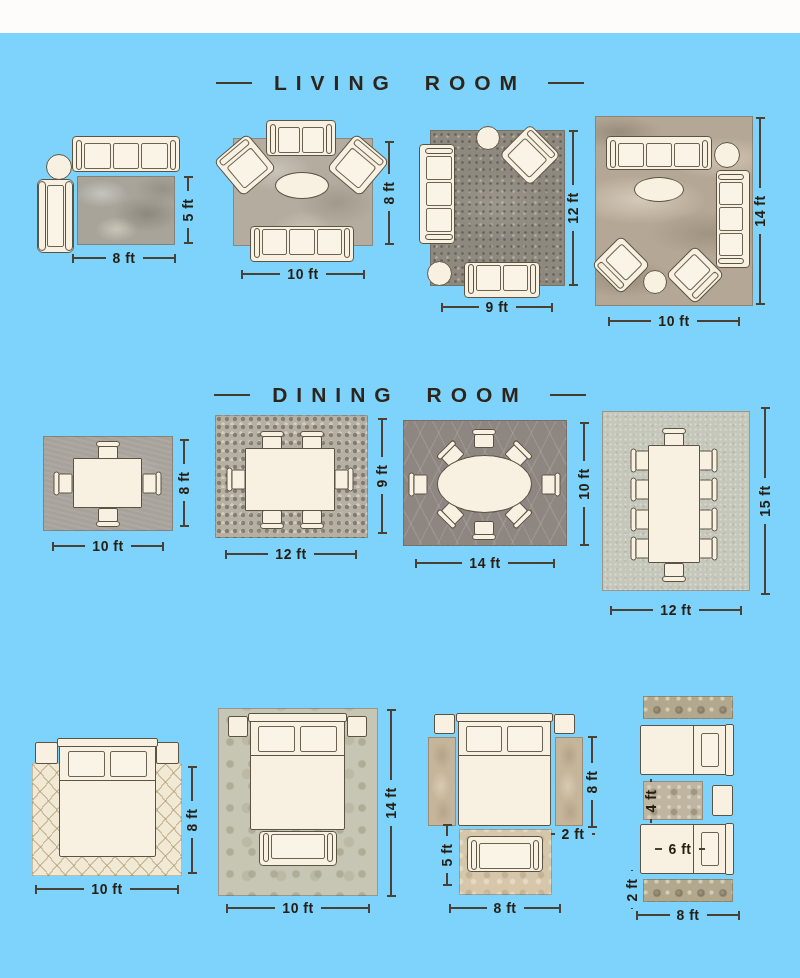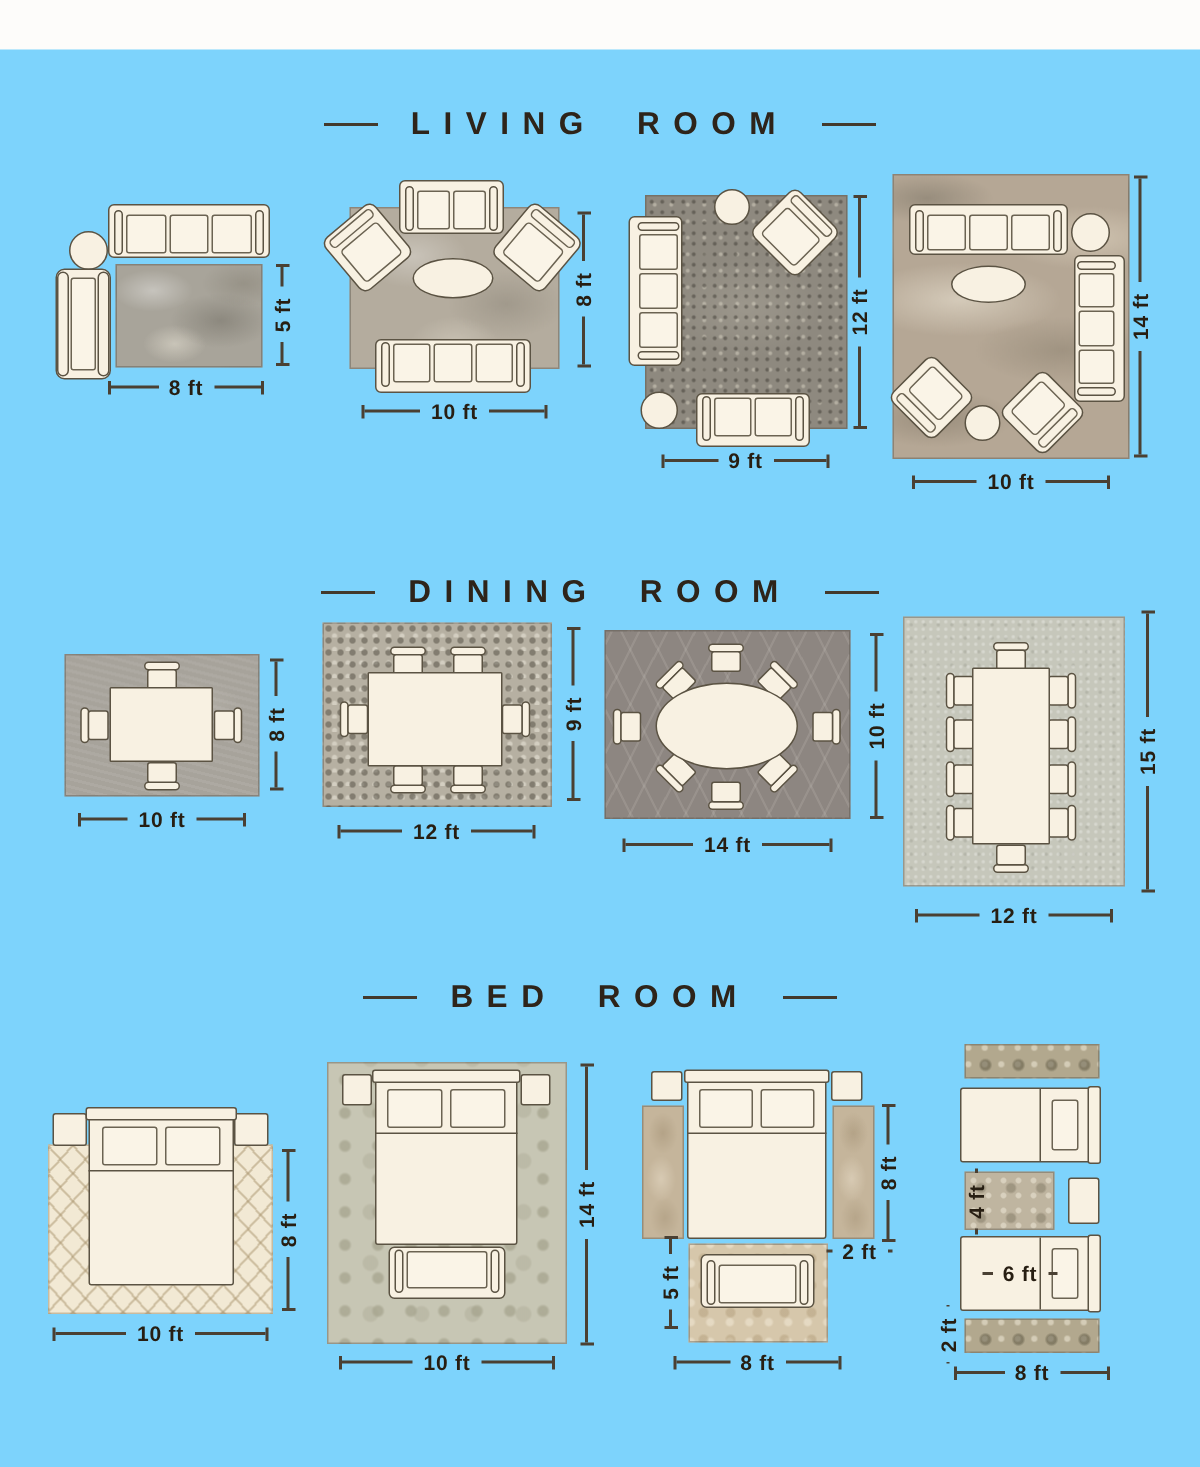--- a/index.html
+++ b/index.html
@@ -367,25 +367,20 @@
       <i class="t"></i>
   </div>
   <div class="dim v" style="left:671px;top:460px;width:188px">
     <i class="t"></i>
       <i class="l"></i>
       <span class="dtext">15 ft</span>
       <i class="l"></i>
       <i class="t"></i>
   </div>
 
-  <div class="section-title" style="top:619px">
-    <span class="tline"></span>
-    <h2>BED ROOM</h2>
-    <span class="tline"></span>
-  </div>
 
   <div class="rug rx-trellis" style="left:32px;top:730px;width:150px;height:113px"></div>
   <div class="furn nstand" style="left:35px;top:709px;width:23px;height:22px"></div>
   <div class="furn nstand" style="left:156px;top:709px;width:23px;height:22px"></div>
   <div class="furn bed" style="left:59px;top:706px;width:97px;height:118px">
     <i class="c p p1"></i>
       <i class="c p p2"></i>
   </div>
   <div class="dim" style="left:35px;top:848px;width:144px">
     <i class="t"></i>

